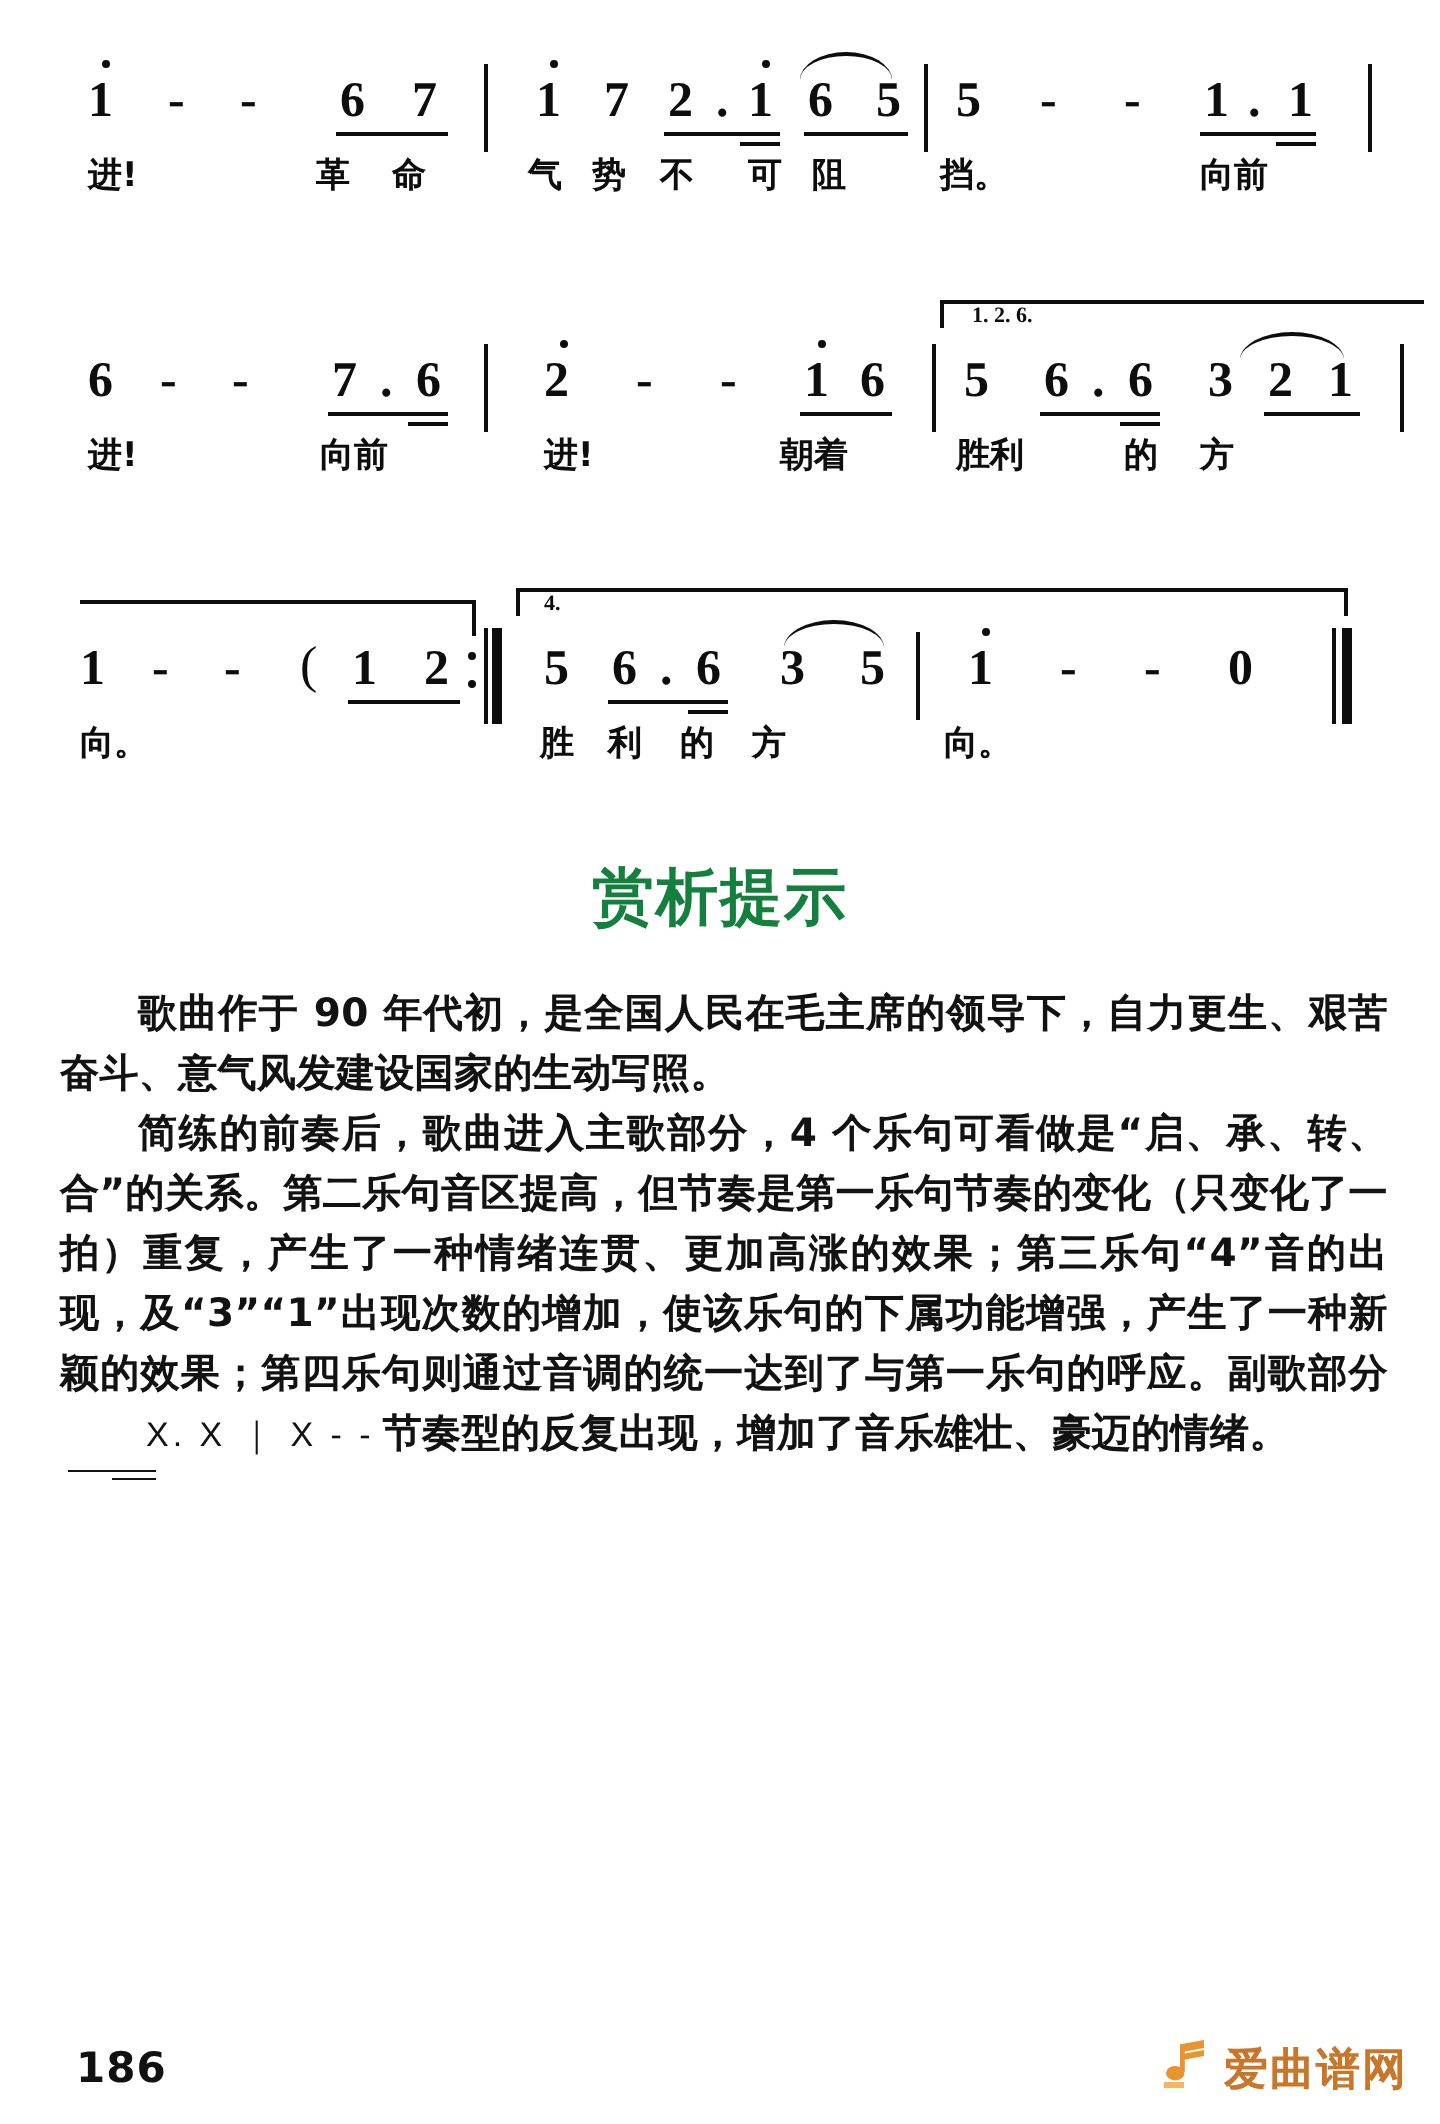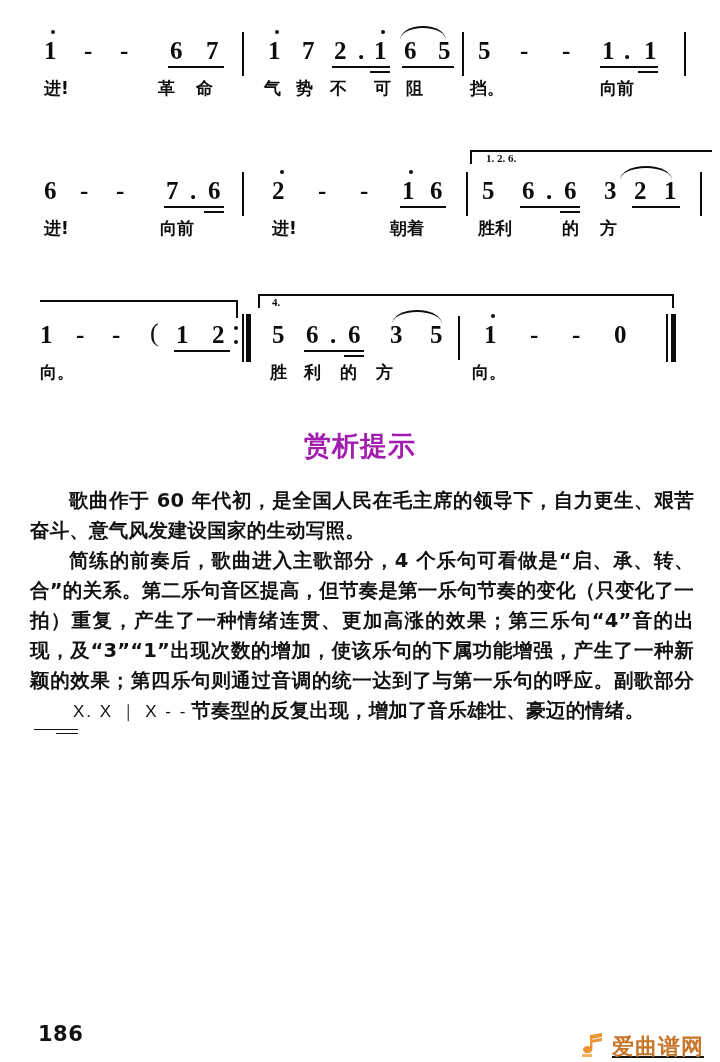--- a/index.html
+++ b/index.html
@@ -139,24 +139,24 @@
   
   .analysis {
     position: absolute;
     left: 0;
     top: 428px;
     width: 720px;
   }
   .section-heading {
     text-align: center;
     font-family: "DejaVu Sans", "Liberation Sans", sans-serif;
-    font-size: 27px;
+    font-size: 31px;
     font-weight: bold;
     letter-spacing: 1px;
-    color: #a21caf;
+    color: #15803d;
     margin: 0 0 22px 0;
   }
   .para {
     font-family: "DejaVu Sans", "Liberation Sans", sans-serif;
     font-size: 19.5px;
     font-weight: bold;
     line-height: 30px;
     color: #121212;
     margin: 0 26px 0 30px;
     text-align: justify;
@@ -197,25 +197,24 @@
     bottom: 16px;
     font-family: "DejaVu Sans", "Liberation Sans", sans-serif;
     font-size: 21px;
     font-weight: bold;
     color: #111111;
     letter-spacing: 0.5px;
   }
   .watermark {
     position: absolute;
     right: 16px;
-    bottom: 0;
+    bottom: 12px;
     display: flex;
     align-items: center;
     gap: 5px;
-    text-decoration: underline;
   }
   .watermark-text {
     font-family: "DejaVu Sans", "Liberation Sans", sans-serif;
     font-size: 22px;
     font-weight: bold;
     color: #c8762a;
     letter-spacing: 1px;
   }
   .wm-icon { display: block; }
 </style>
@@ -375,21 +374,21 @@
       <span class="lyric" style="left:340px">的</span>
       <span class="lyric" style="left:376px">方</span>
       <span class="lyric" style="left:472px">向。</span>
     </div>
   </div>
 </div>
 
 <div class="analysis">
   <h2 class="section-heading">赏析提示</h2>
 
-  <p class="para">歌曲作于 60 年代初，是全国人民在毛主席的领导下，自力更生、艰苦奋斗、意气风发建设国家的生动写照。</p>
+  <p class="para">歌曲作于 90 年代初，是全国人民在毛主席的领导下，自力更生、艰苦奋斗、意气风发建设国家的生动写照。</p>
 
   <p class="para"><span>简练的前奏后，歌曲进入主歌部分，4 个乐句可看做是“启、承、转、合”的关系。第二乐句音区提高，但节奏是第一乐句节奏的变化（只变化了一拍）重复，产生了一种情绪连贯、更加高涨的效果；第三乐句“4”音的出现，及“3”“1”出现次数的增加，使该乐句的下属功能增强，产生了一种新颖的效果；第四乐句则通过音调的统一达到了与第一乐句的呼应。副歌部分</span><span class="rhythm-inline"><span>X. X ｜ X - -</span><span class="rb1"></span><span class="rb2"></span></span><span>节奏型的反复出现，增加了音乐雄壮、豪迈的情绪。</span></p>
 
 </div>
 
 <div class="page-number">186</div>
 
 <div class="watermark">
   <span class="wm-icon">
     <svg width="26" height="26" viewBox="0 0 26 26" aria-hidden="true">

